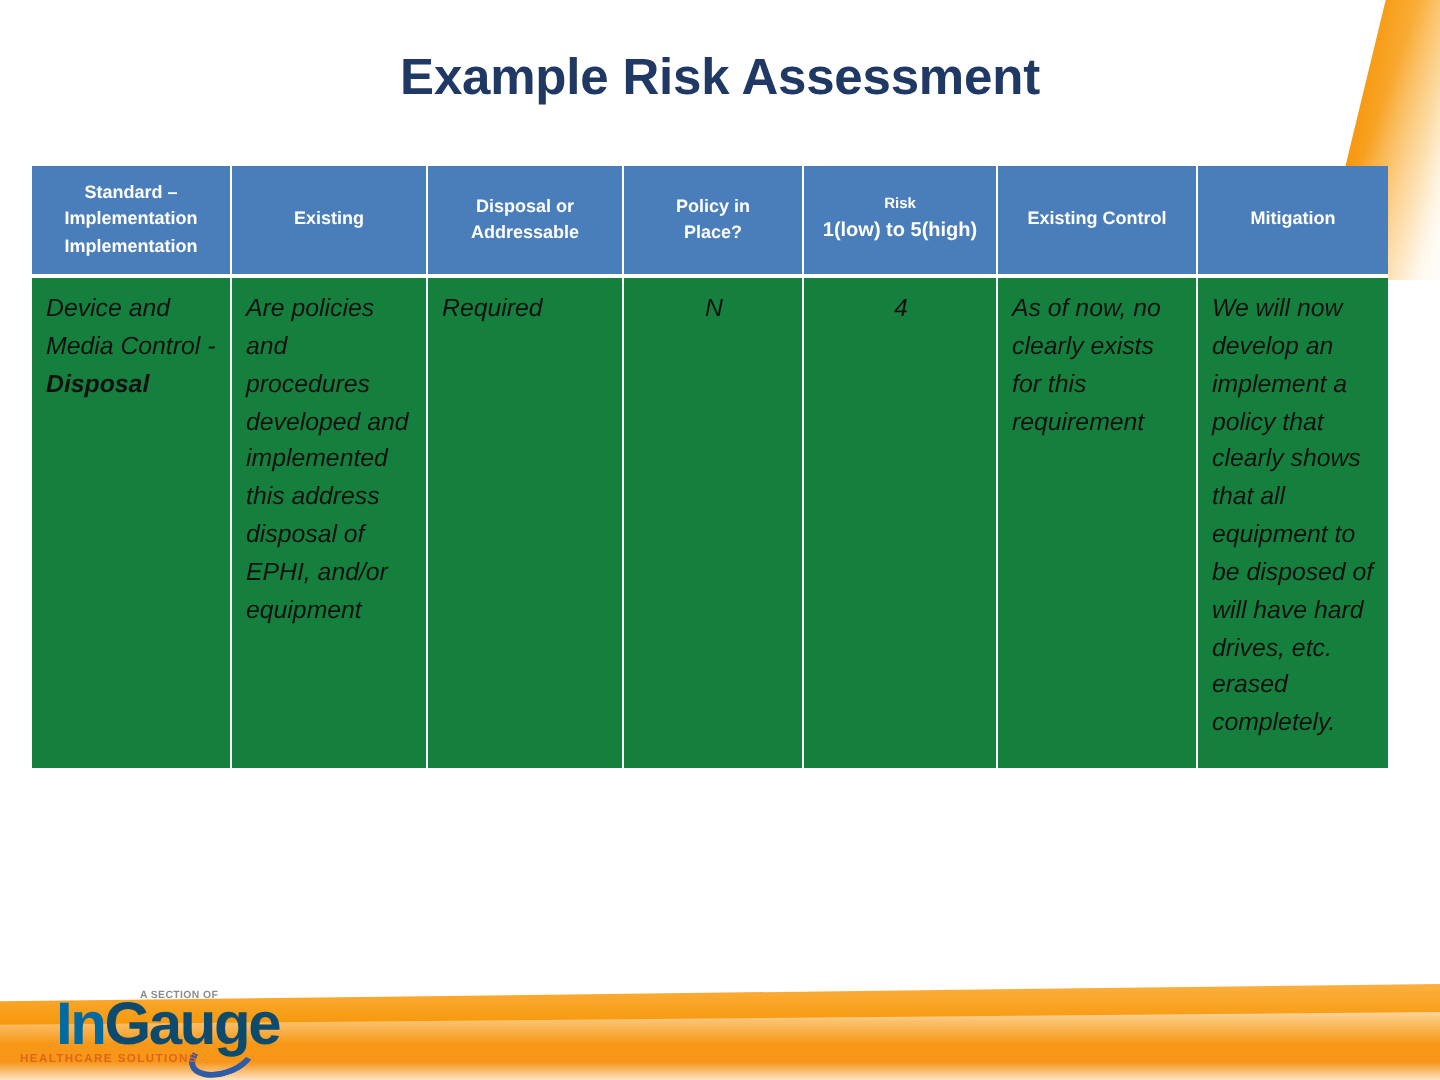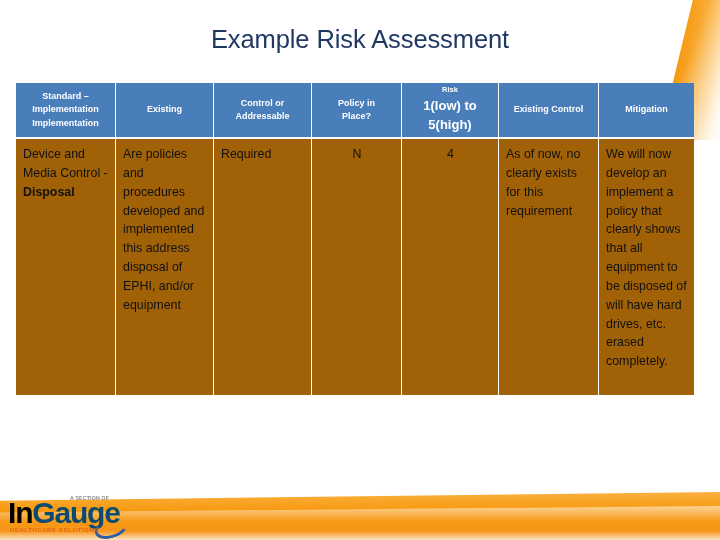--- a/index.html
+++ b/index.html
@@ -45,21 +45,21 @@
   }
 
   
   #slide-title {
     position: absolute;
     top: 25px;
     left: 0;
     width: 720px;
     text-align: center;
     font-size: 25.5px;
-    font-weight: normal;
+    font-weight: bold;
     color: #1f3864;
     letter-spacing: -0.1px;
     line-height: 1.1;
   }
 
   
   #risk-table {
     position: absolute;
     left: 15px;
     top: 83px;
@@ -75,38 +75,39 @@
     font-weight: bold;
     text-align: center;
     vertical-align: middle;
     height: 50px;
     padding: 2px 3px;
     line-height: 1.45;
     border: 0;
   }
   #risk-table thead th .sub {
     display: block;
-    font-size: 13px;
+    font-size: 10px;
     font-weight: bold;
     line-height: 1.5;
   }
   #risk-table thead th .main-small {
     display: block;
     font-size: 7.5px;
     font-weight: bold;
   }
   #risk-table tbody td {
-    background: #a16207;
+    background: #15803d;
     color: #111111;
     font-size: 12.4px;
     vertical-align: top;
-    padding: 6px 6px 24px 7px;
+    padding: 6px 6px 13px 7px;
     line-height: 1.52;
     border: 0;
     height: 226px;
+    font-style: italic;
   }
   #risk-table tbody td.center {
     text-align: center;
   }
   #risk-table tbody td b {
     font-weight: bold;
   }
   .row-gap {
     height: 2px;
     background: #ffffff;
@@ -169,21 +170,21 @@
   #logo .logo-main {
     position: absolute;
     left: 0;
     top: 4px;
     font-size: 30px;
     font-weight: bold;
     letter-spacing: -1.2px;
     line-height: 1;
     white-space: nowrap;
   }
-  #logo .logo-in { color: #000000; }
+  #logo .logo-in { color: #0369a1; margin-left: 20px; }
   #logo .logo-gauge { color: #0c4a6e; }
   #logo .logo-sup {
     position: absolute;
     left: 62px;
     top: 1px;
     font-size: 5.2px;
     font-weight: bold;
     color: #8c8c8c;
     letter-spacing: 0.2px;
     white-space: nowrap;
@@ -235,21 +236,21 @@
     <tr>
       <th>
         <span>Standard –</span><br>
         <span>Implementation</span><br>
         <span>Implementation</span>
       </th>
       <th>
         <span>Existing</span>
       </th>
       <th>
-        <span>Control or</span><br>
+        <span>Disposal or</span><br>
         <span>Addressable</span>
       </th>
       <th>
         <span>Policy in</span><br>
         <span>Place?</span>
       </th>
       <th>
         <span class="main-small">Risk</span>
         <span class="sub">1(low) to 5(high)</span>
       </th>

